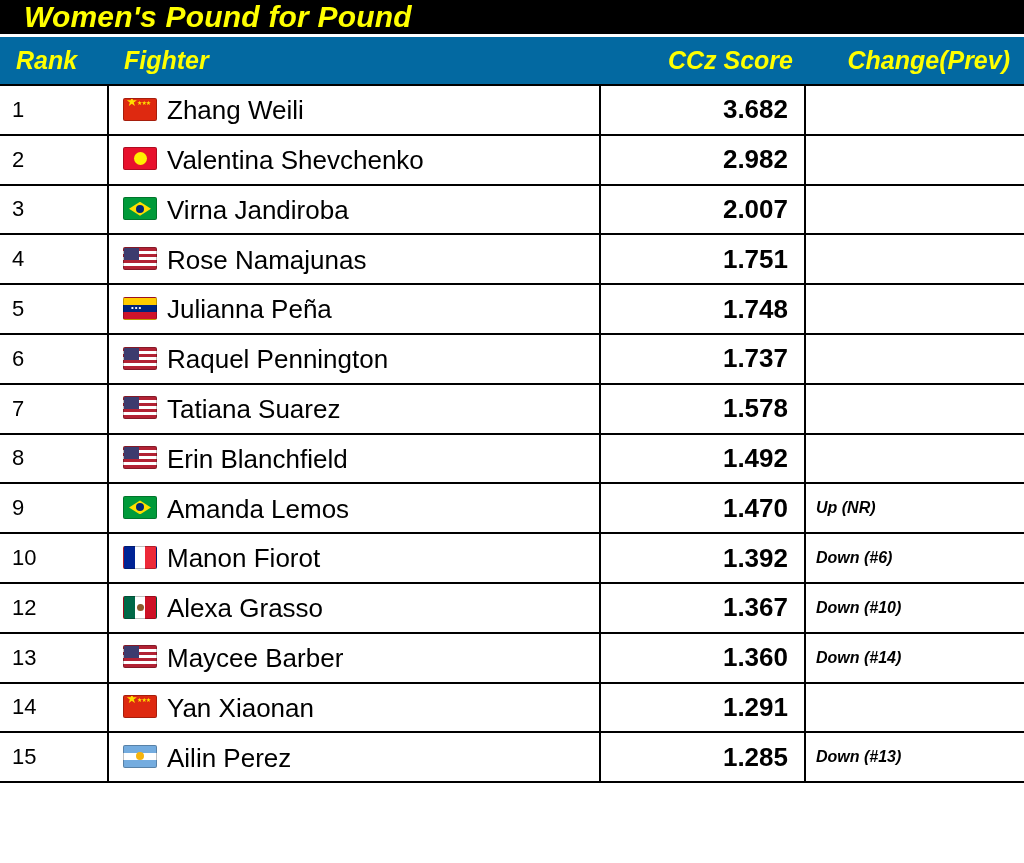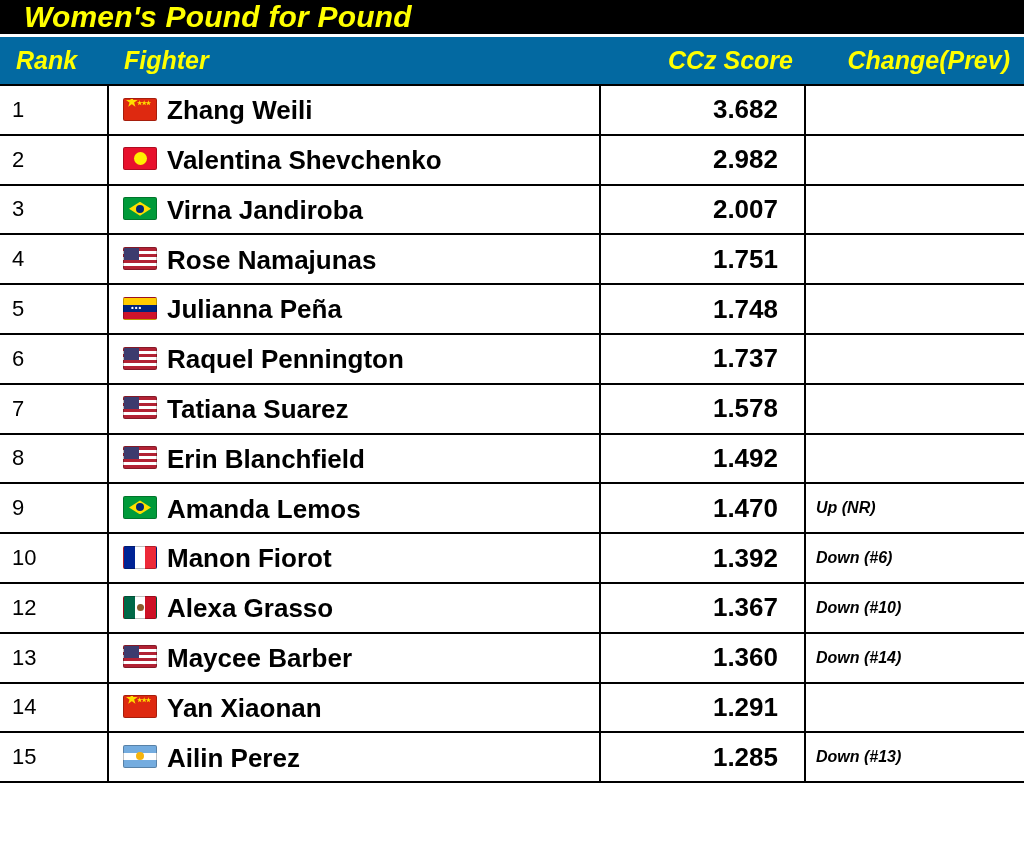--- a/index.html
+++ b/index.html
@@ -96,29 +96,29 @@
   }
   td.rank {
     font-size: 22px;
     font-weight: normal;
     text-align: left;
     padding-left: 12px;
     border-left: none;
   }
   td.fighter {
     font-size: 26px;
-    font-weight: bold;
+    font-weight: normal;
     text-align: left;
     padding-left: 14px;
   }
   td.score {
     font-size: 26px;
     font-weight: bold;
     text-align: right;
-    padding-right: 26px;
+    padding-right: 16px;
   }
   td.change {
     font-size: 16px;
     font-weight: bold;
     font-style: italic;
     text-align: left;
     padding-right: 18px;
     border-right: none;
   }
   .flag {

